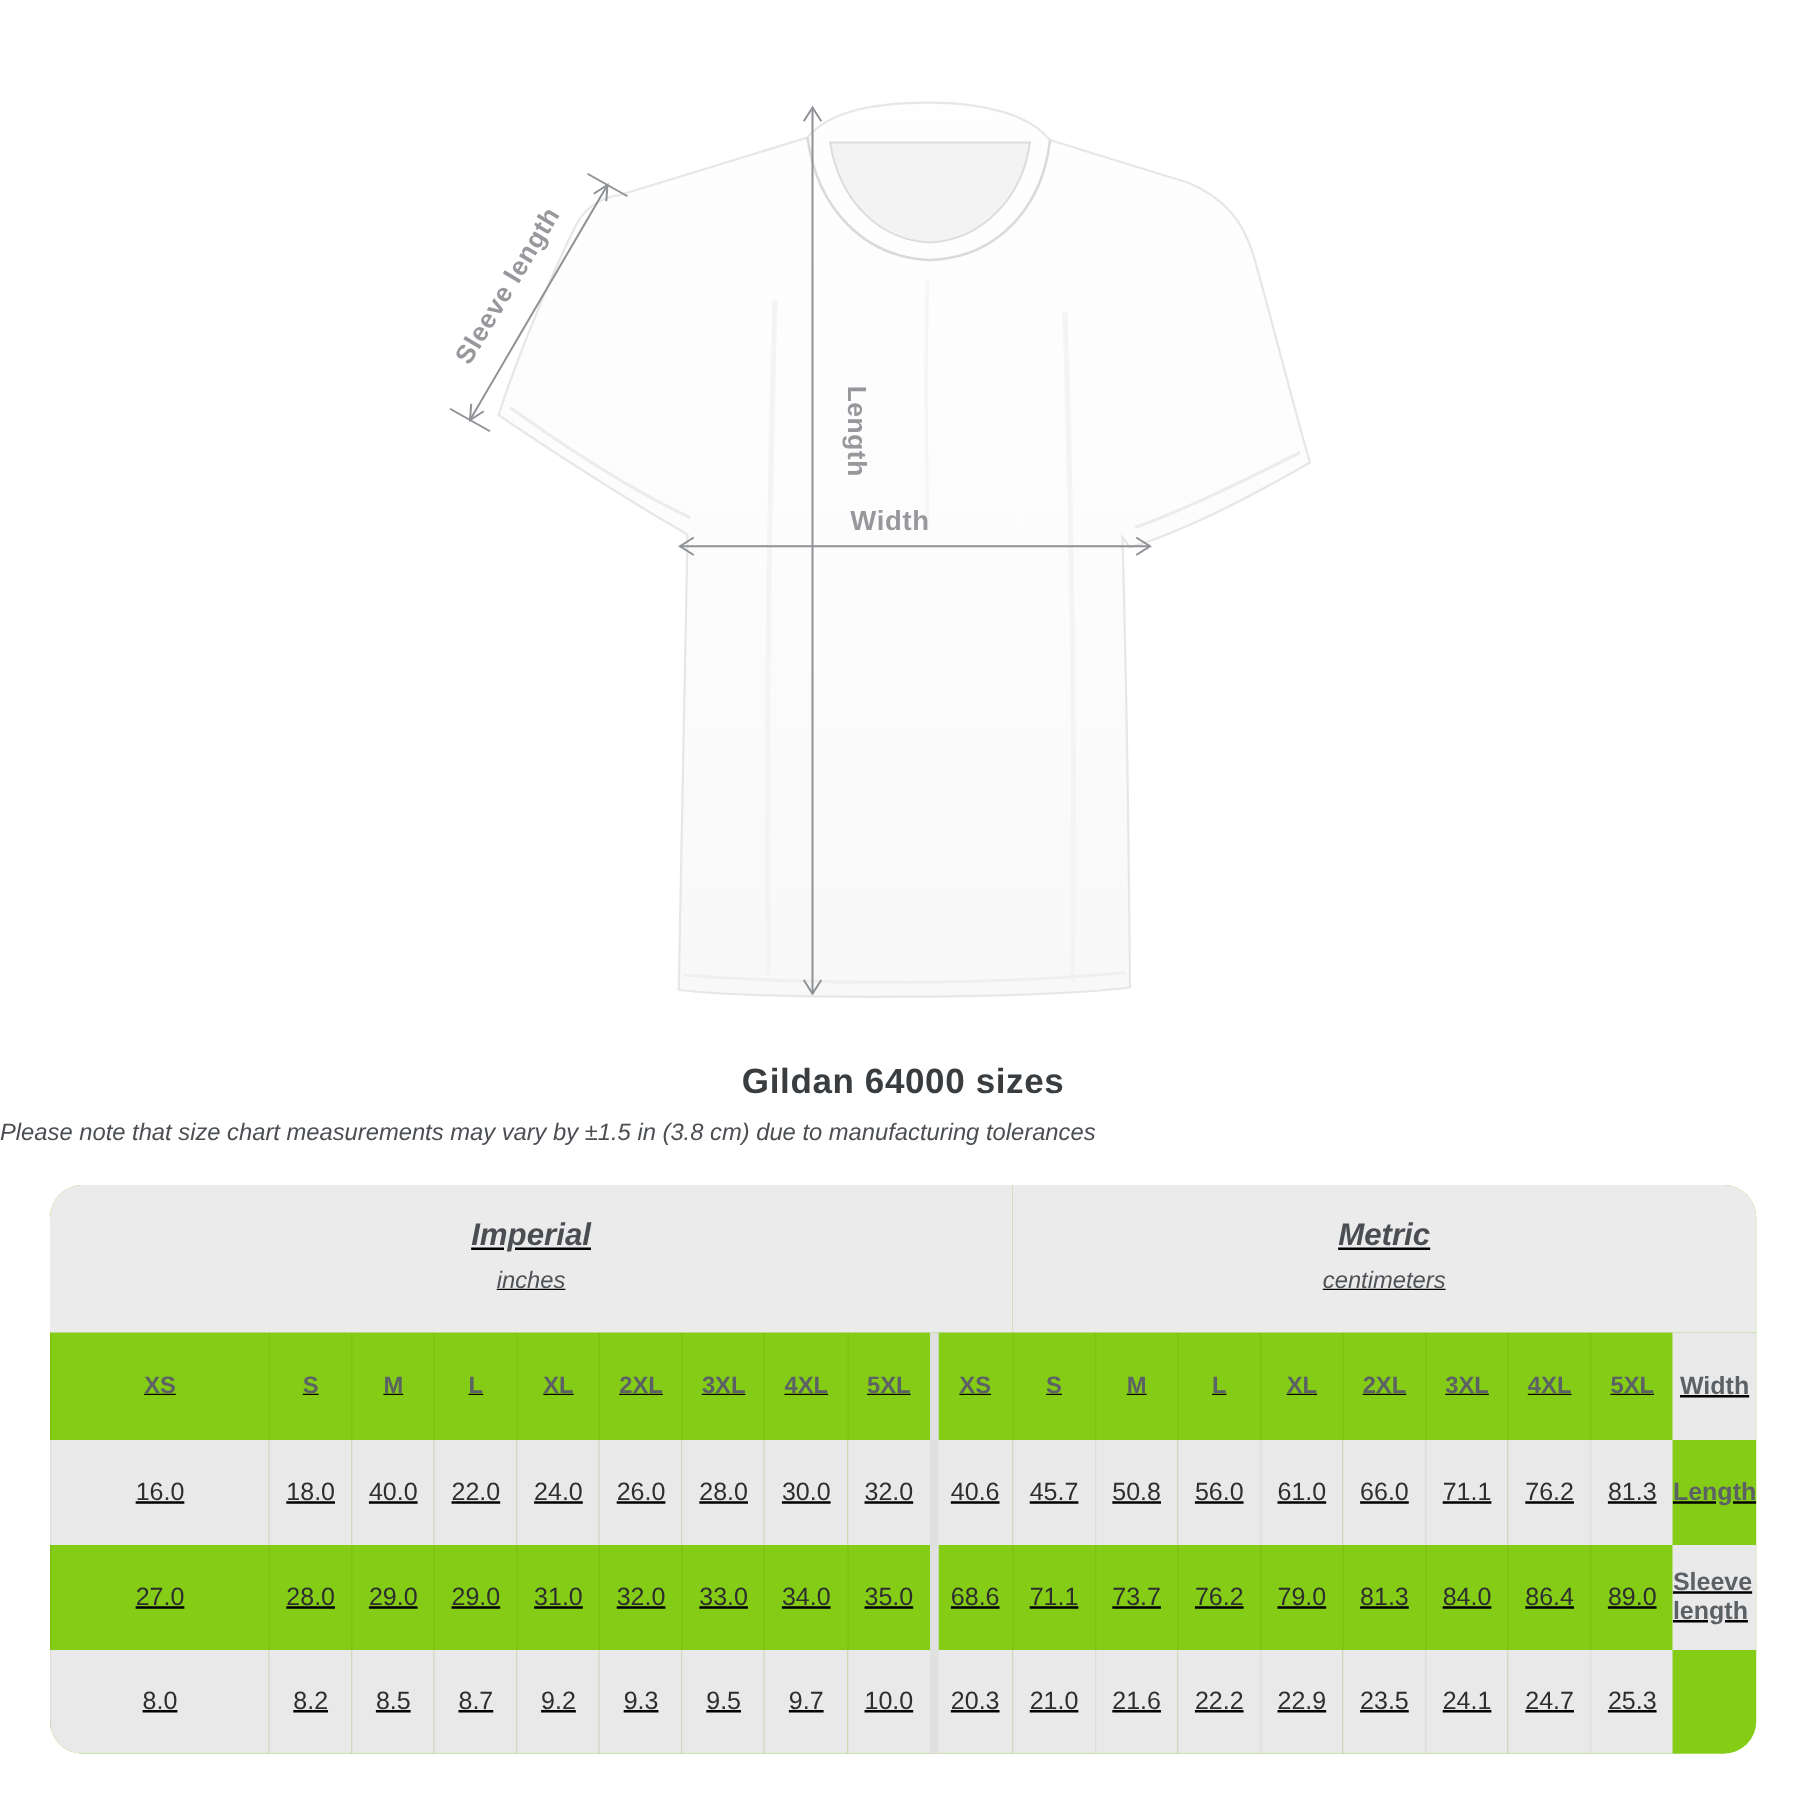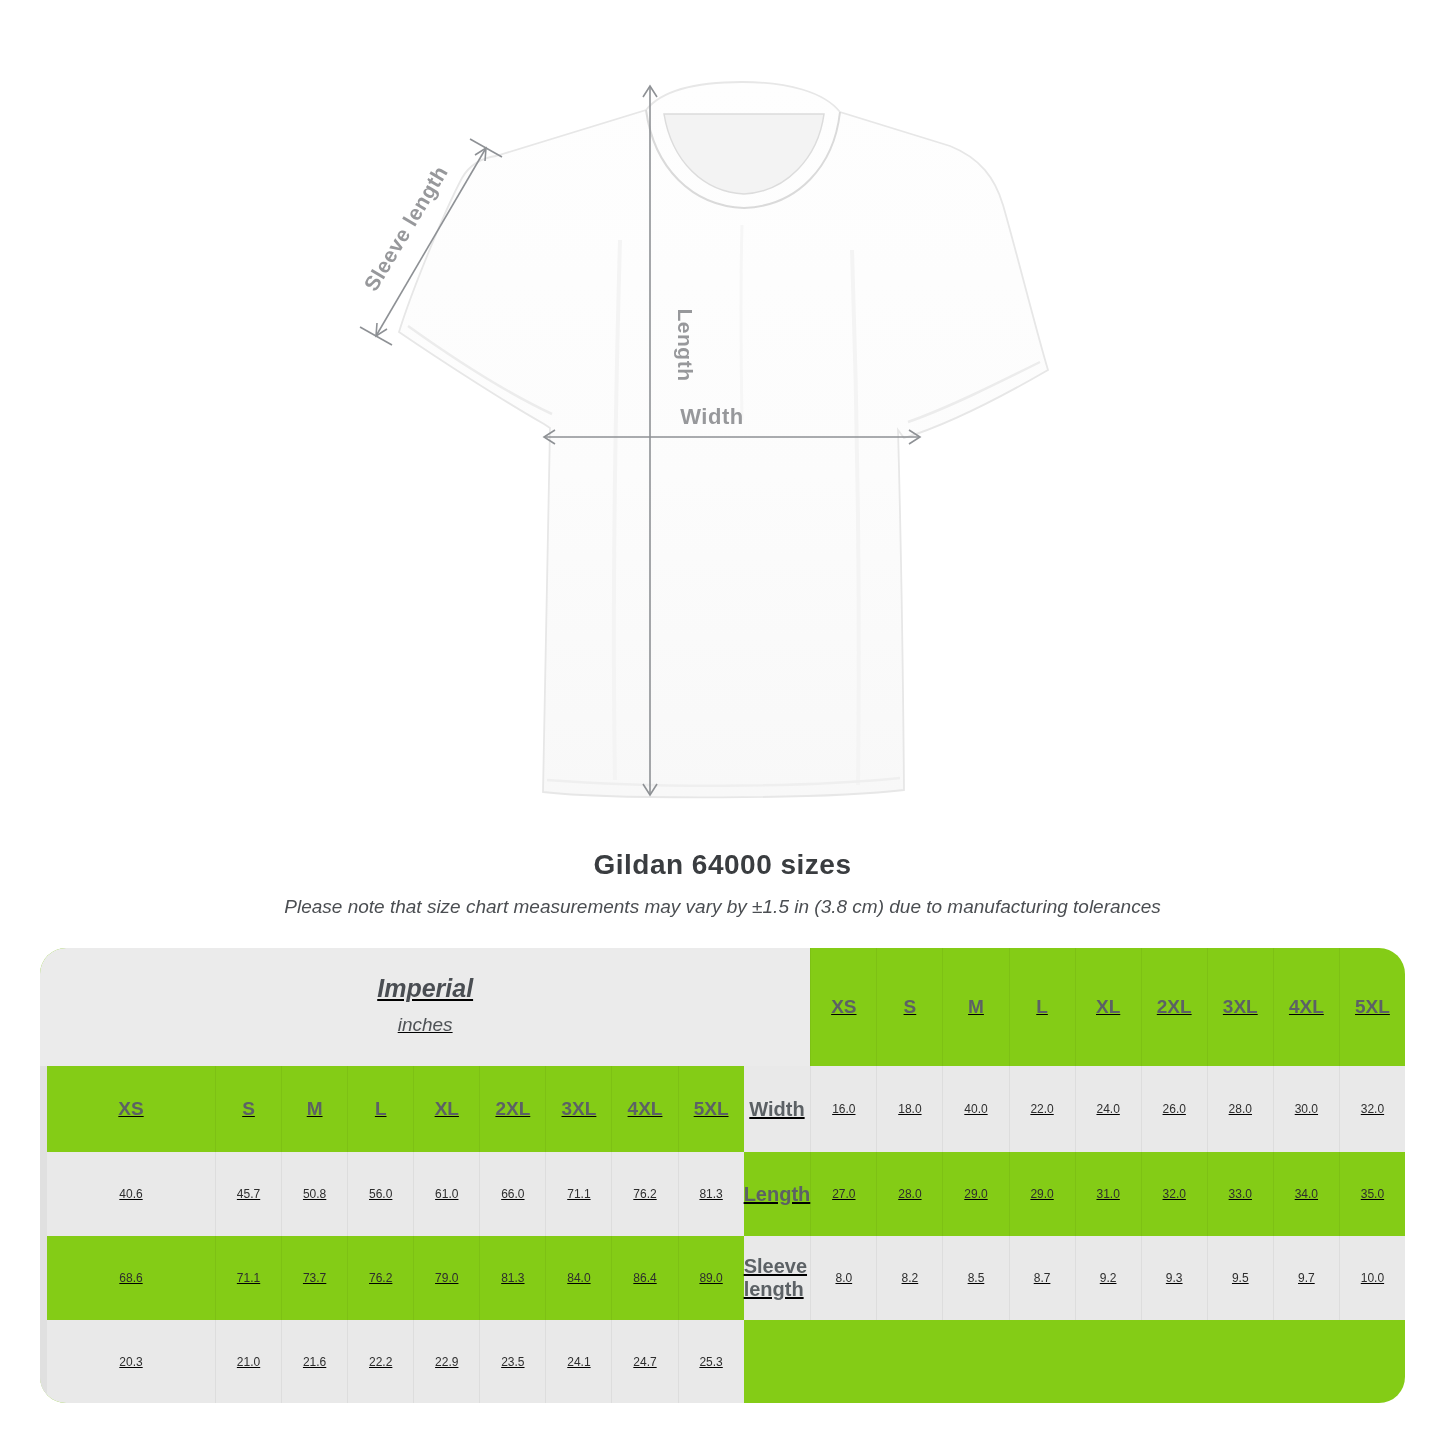--- a/index.html
+++ b/index.html
@@ -2,39 +2,39 @@
 <html><head>
 <meta charset="utf-8">
 <style>
   html,body{margin:0;padding:0;background:#fff;}
   body{width:1445px;height:1445px;position:relative;font-family:"Liberation Sans",sans-serif;overflow:hidden;}
 
   .diagram{position:absolute;left:0;top:0;width:1445px;height:830px;}
 
   .page-title{position:absolute;left:0;right:0;top:849px;text-align:center;
     font-size:28px;font-weight:bold;color:#3a3d40;letter-spacing:.5px;}
-  .page-subtitle{position:absolute;left:0;right:0;top:896px;text-align:center;
+  .page-subtitle{position:absolute;left:0;right:0;top:896px;text-align:left;
     font-size:19px;font-style:italic;color:#4b4e52;}
 
   .size-table{position:absolute;left:40px;top:948px;width:1365px;height:455px;
     background:#84cc16;border-radius:26px;overflow:hidden;
     display:grid;grid-template-columns:175px repeat(18,1fr);
     grid-template-rows:118px 86px 84px 84px 1fr;text-decoration:underline;}
   .cell{display:flex;align-items:center;justify-content:center;}
   .sec{background:#ebebeb;flex-direction:column;justify-content:flex-start;padding-top:26px;box-sizing:border-box;}
   .sec .sec-title{font-size:25px;font-weight:bold;font-style:italic;color:#4a4e53;}
   .sec .sec-unit{font-size:19px;font-style:italic;color:#4f5357;margin-top:11px;}
   .span-imperial{grid-column:1/11;}
   .span-metric{grid-column:11/20;}
   .gray{background:#e9e9e9;}
   .sep{border-left:1px solid rgba(0,0,0,.05);}
   .sepbig{border-left:7px solid #e0e0e0;}
   .hdr{font-weight:bold;color:#5c6165;font-size:19px;}
   .rowlbl{font-weight:bold;color:#5c6165;font-size:20px;}
-  .val{color:#2e2e2e;font-size:12px;}
+  .val{color:#2e2e2e;font-size:20px;}
 </style>
 </head>
 <body>
 
 <svg class="diagram" viewBox="0 0 1445 830" xmlns="http://www.w3.org/2000/svg">
   <defs>
     <linearGradient id="teeGrad" x1="0" y1="0" x2="0" y2="1">
       <stop offset="0" stop-color="#fefefe"></stop>
       <stop offset="0.55" stop-color="#fcfcfc"></stop>
       <stop offset="1" stop-color="#f8f8f8"></stop>
@@ -97,20 +97,24 @@
 </svg>
 
 <div class="page-title">Gildan 64000 sizes</div>
 <div class="page-subtitle">Please note that size chart measurements may vary by ±1.5 in (3.8 cm) due to manufacturing tolerances</div>
 
 <div class="size-table">
 
   <div class="cell sec span-imperial">
     <div class="sec-title">Imperial</div>
     <div class="sec-unit">inches</div>
+  </div>
+  <div class="cell sec span-metric">
+    <div class="sec-title">Metric</div>
+    <div class="sec-unit">centimeters</div>
   </div>
 
   <div class="cell hdr sep">XS</div>
   <div class="cell hdr sep">S</div>
   <div class="cell hdr sep">M</div>
   <div class="cell hdr sep">L</div>
   <div class="cell hdr sep">XL</div>
   <div class="cell hdr sep">2XL</div>
   <div class="cell hdr sep">3XL</div>
   <div class="cell hdr sep">4XL</div>

